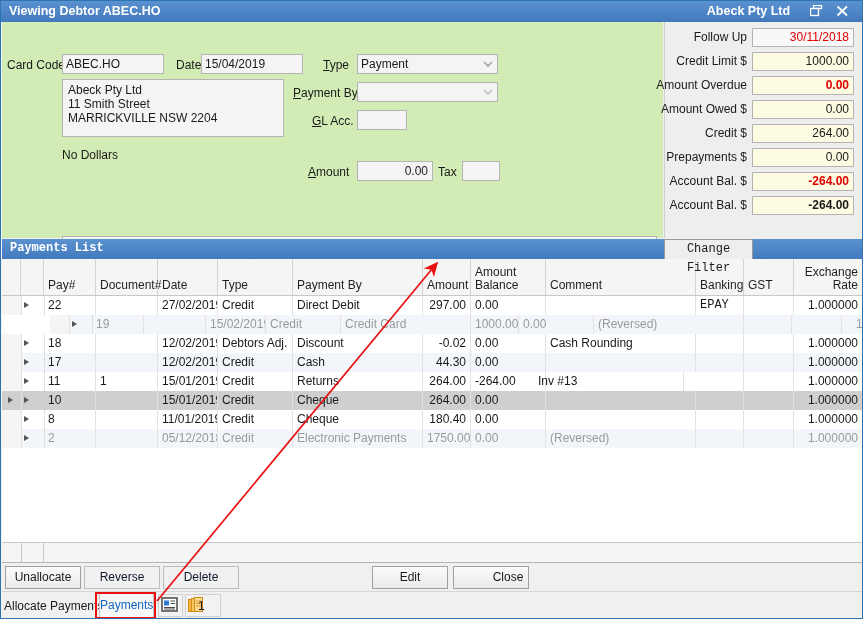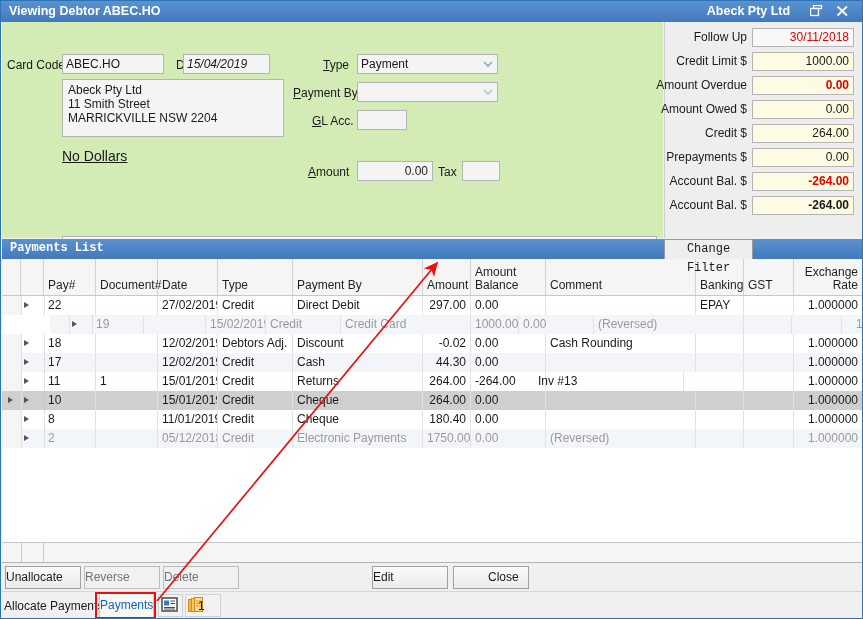--- a/index.html
+++ b/index.html
@@ -22,21 +22,21 @@
   .lbl{position:absolute;font-size:12px;color:#1a1a1a;white-space:nowrap;}
   .lbl u{text-decoration:underline;}
   .fld{position:absolute;background:#f4f4f4;border:1px solid #b4b4b4;box-sizing:border-box;
        font-family:"Liberation Sans",sans-serif;font-size:12px;color:#1a1a1a;
        padding:0 3px;line-height:18px;height:20px;overflow:hidden;white-space:nowrap;}
   .fld.num{text-align:right;padding-right:4px;}
   .combo{position:absolute;background:#f4f4f4;border:1px solid #b4b4b4;box-sizing:border-box;height:20px;}
   .combo .cv{position:absolute;left:3px;top:0;line-height:18px;font-size:12px;}
   .combo .carrow{position:absolute;right:1px;top:1px;width:16px;height:16px;}
   .addrbox{position:absolute;background:#f4f4f4;border:1px solid #b4b4b4;box-sizing:border-box;padding:3px 5px;line-height:14px;font-size:12px;}
-  .nodollars{position:absolute;font-size:14px;text-decoration:underline;}
+  .nodollars{position:absolute;font-size:12px;}
   .commentfld{position:absolute;background:#f4f4f4;border:1px solid #b4b4b4;box-sizing:border-box;height:19px;}
 
   
   .rightpanel{position:absolute;left:663px;top:21px;width:199px;height:216px;background:#eeeeee;border-left:1px solid #cfcfcf;}
   .r-row{position:absolute;left:0;width:199px;height:21px;}
   .r-lab{position:absolute;right:117px;top:2px;font-size:12px;text-align:right;white-space:nowrap;}
   .r-val{position:absolute;left:87px;top:0;width:102px;height:19px;background:#fdfbe2;border:1px solid #b4b4b4;
          box-sizing:border-box;text-align:right;padding-right:4px;line-height:17px;font-size:12px;}
   .r-val.red{color:#e00000;}
   .r-val.bold{font-weight:bold;}
@@ -66,22 +66,22 @@
   .gcell.r{text-align:right;}
   .dim{color:#9a9a9a;}
   .rowsel{position:absolute;left:0;top:0;width:19px;height:19px;border-right:1px solid #e2e2e2;background:#f5f5f5;}
   .expander{position:absolute;left:20px;top:0;width:22px;height:19px;border-right:1px dotted #c8c8c8;}
   .tri{width:0;height:0;border-left:5px solid #555;border-top:3.5px solid transparent;border-bottom:3.5px solid transparent;}
   .emptyrow{position:absolute;left:0;width:861px;height:20px;background:#f5f5f5;border-top:1px solid #c8c8c8;}
 
   
   .footer{position:absolute;left:1px;top:562px;width:861px;height:56px;background:#f0f0f0;}
   .btn{position:absolute;height:23px;background:linear-gradient(#fbfbfb,#eaeaea);border:1px solid #a0a0a0;
-       box-sizing:border-box;line-height:21px;font-size:12px;color:#1a1a1a;cursor:pointer;}
-  .btn.disabled{color:#737373;background:#f1f1f1;border-color:#bdbdbd;}
+       box-sizing:border-box;text-align:center;line-height:21px;font-size:12px;color:#1a1a1a;cursor:pointer;}
+  .btn.disabled{color:#0f172a;background:#f1f1f1;border-color:#bdbdbd;}
   .statusbar{position:absolute;left:0;top:28px;width:861px;height:28px;background:#f0f0f0;border-top:1px solid #d6d6d6;}
   .sb-lab{position:absolute;left:2px;top:7px;font-size:12px;}
   .tabitem{position:absolute;left:97px;top:1px;width:55px;height:25px;background:#f7f7f7;border:1px solid #c6c6c6;
            border-bottom-color:#f7f7f7;box-sizing:border-box;text-align:center;line-height:23px;font-size:12px;color:#1565c0;cursor:pointer;}
   .icobtn{position:absolute;top:2px;width:25px;height:23px;background:#f2f2f2;border:1px solid #d0d0d0;box-sizing:border-box;cursor:pointer;}
   .doccount{position:absolute;left:196px;top:7px;font-size:12px;}
 
   .redbox{position:absolute;left:94px;top:591px;width:61px;height:27px;border:2px solid #e81010;box-sizing:border-box;z-index:30;pointer-events:none;}
   .arrowsvg{position:absolute;left:0;top:0;width:863px;height:619px;z-index:25;pointer-events:none;}
 </style>
@@ -104,21 +104,21 @@
       <svg width="13" height="12" viewBox="0 0 13 12">
           <path d="M1.5 1.5 L11 10.5 M11 1.5 L1.5 10.5" stroke="#fff" stroke-width="1.8" fill="none"></path>
         </svg>
     </div>
   </div>
 
   <div class="greenpanel">
     <div class="lbl" style="left:5px;top:36px;">Card Code</div>
     <div class="fld" style="left:60px;top:32px;width:102px;">ABEC.HO</div>
     <div class="lbl" style="left:174px;top:36px;">Date</div>
-    <div class="fld" style="left:181px;top:32px;width:87px;font-style:italic;">15/04/2019</div>
+    <div class="fld" style="left:199px;top:32px;width:102px;">15/04/2019</div>
 
     <div class="addrbox" style="left:60px;top:57px;width:222px;height:58px;">
       <div style="white-space:pre-line;">Abeck Pty Ltd
 11 Smith Street
 MARRICKVILLE NSW 2204</div>
     </div>
     <div class="nodollars" style="left:60px;top:126px;">No Dollars</div>
 
     <div class="lbl" style="left:321px;top:36px;"><u>T</u>ype</div>
     <div class="combo" style="left:355px;top:32px;width:141px;">
@@ -240,21 +240,21 @@
             <div class="tri" style="position: absolute; left: 2px; top: 6px;"></div>
           </div>
           <div class="gcell" style="left: 42px; width: 52px;">22</div>
           <div class="gcell" style="left: 94px; width: 62px;"></div>
           <div class="gcell" style="left: 156px; width: 60px;">27/02/2019</div>
           <div class="gcell" style="left: 216px; width: 75px;">Credit</div>
           <div class="gcell" style="left: 291px; width: 130px;">Direct Debit</div>
           <div class="gcell r" style="left: 421px; width: 48px;">297.00</div>
           <div class="gcell" style="left: 469px; width: 75px;">0.00</div>
           <div class="gcell" style="left: 544px; width: 150px;"></div>
-          <div class="gcell" style="left: 694px; width: 48px;">EPAY</div>
+          <div class="gcell" style="left: 694px; width: 48px; font-family: Liberation Mono, monospace;">EPAY</div>
           <div class="gcell" style="left: 742px; width: 50px;"></div>
           <div class="gcell r" style="left: 792px; width: 69px;">1.000000</div>
         </div>
         <div class="grow" style="top: 56px; background: rgb(242, 246, 250); margin-left: 48px;">
           <div class="rowsel" style="background: rgb(245, 245, 245);"></div>
           <div class="expander">
             <div class="tri" style="position: absolute; left: 2px; top: 6px;"></div>
           </div>
           <div class="gcell dim" style="left: 42px; width: 52px;">19</div>
           <div class="gcell dim" style="left: 94px; width: 62px;"></div>

